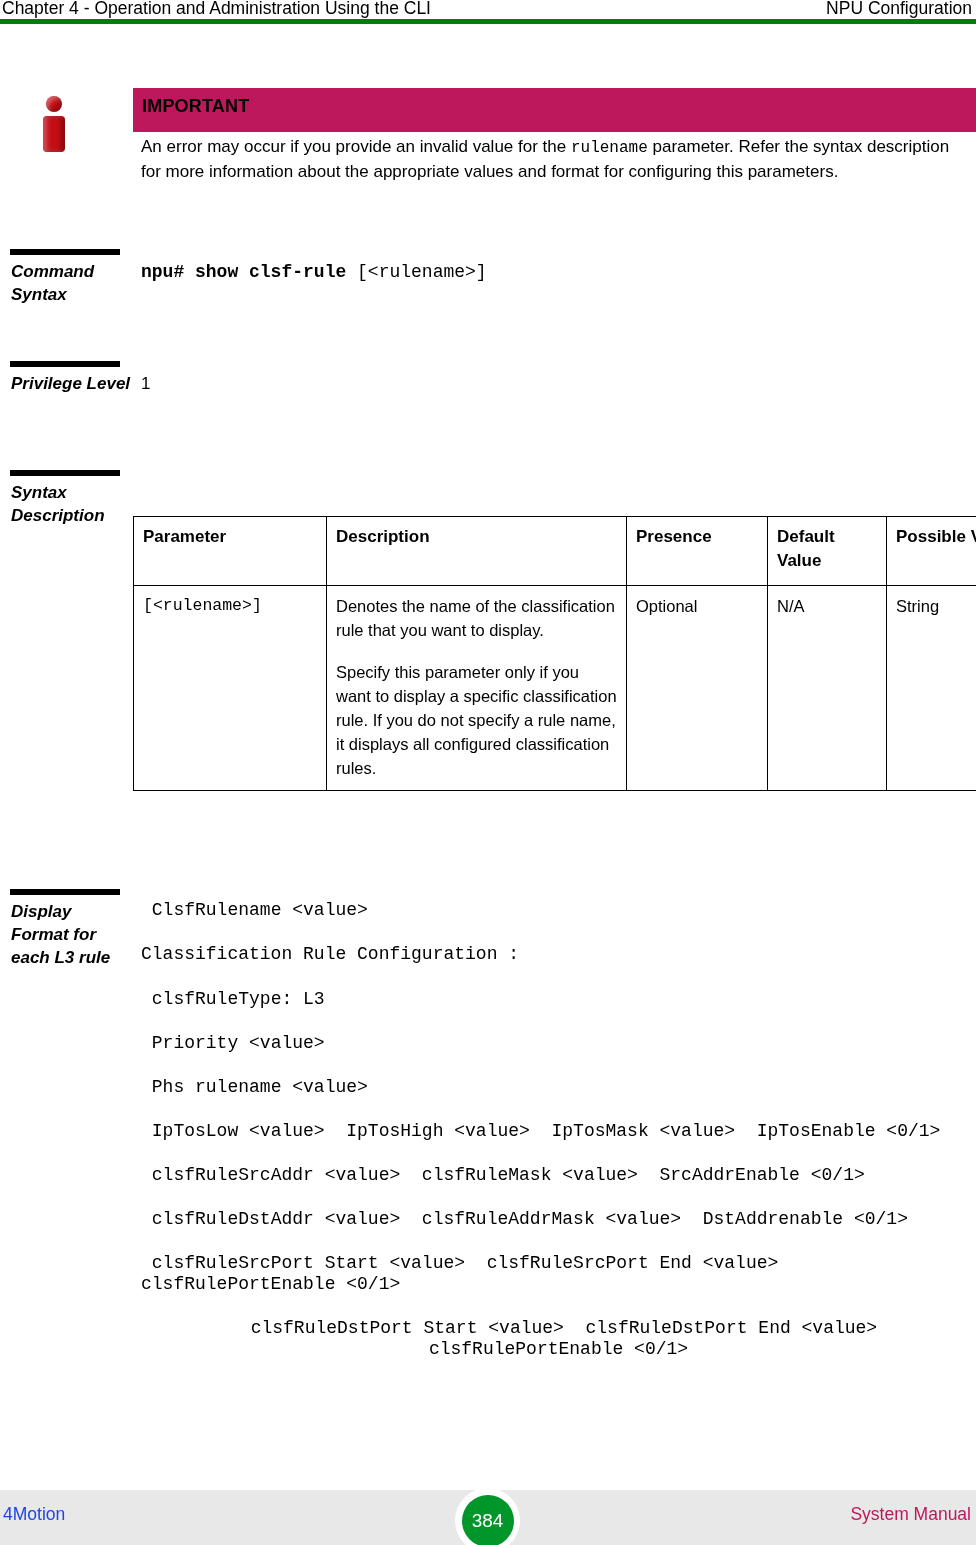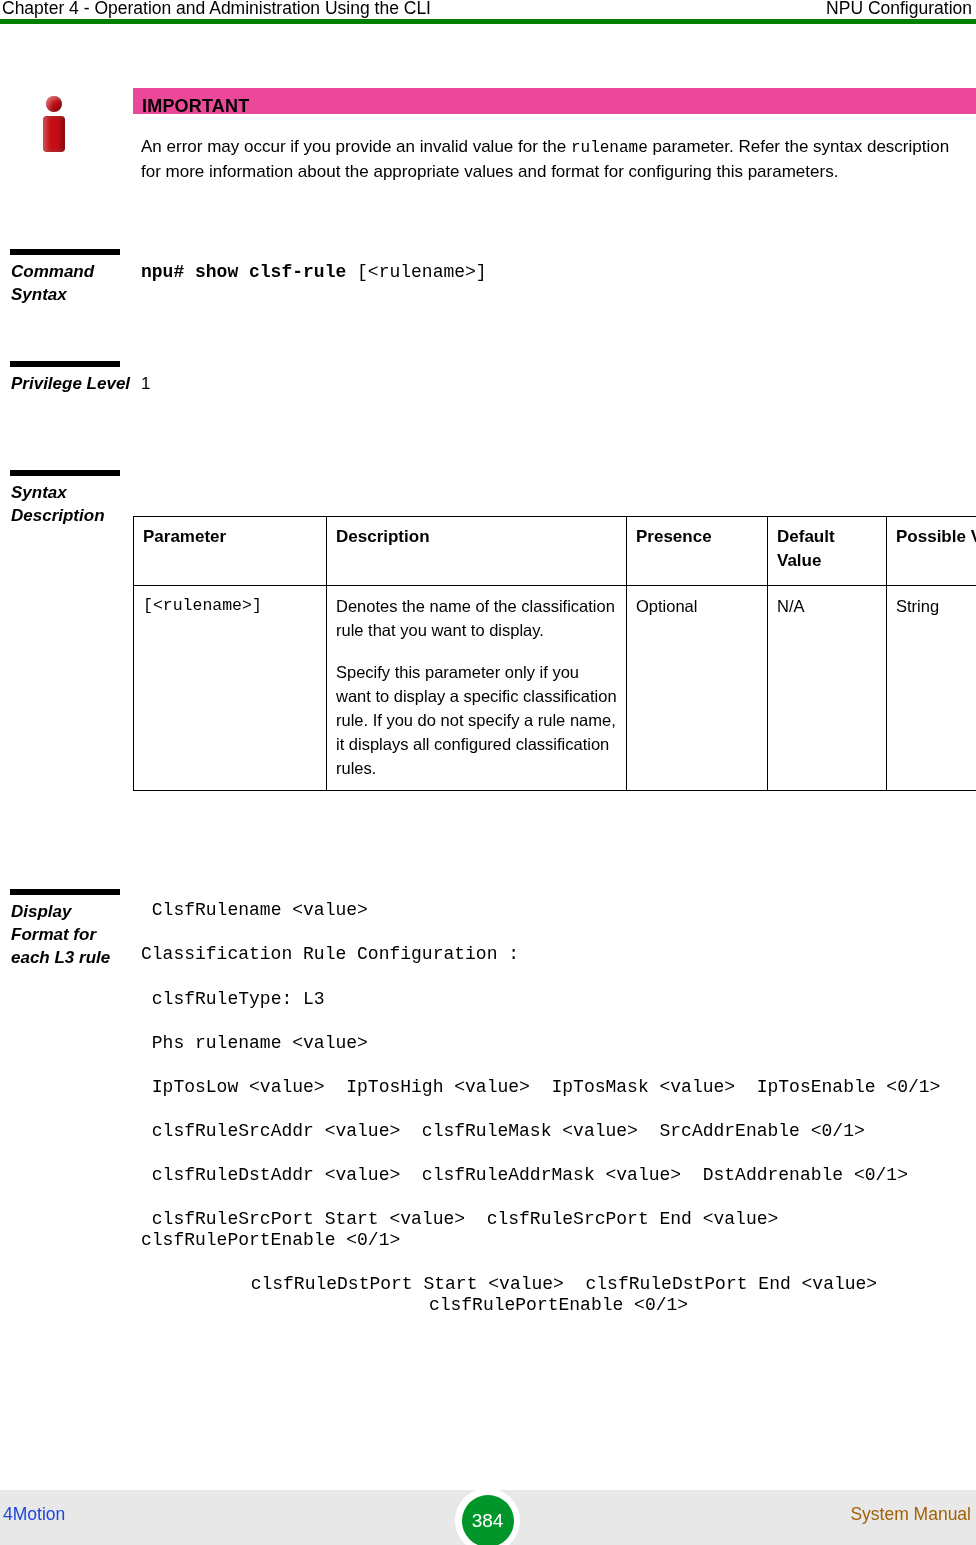--- a/index.html
+++ b/index.html
@@ -81,22 +81,22 @@
     height: 36px;
     border-radius: 4px;
     background: #c40d14;
     box-shadow: inset -4px 0 5px rgba(0,0,0,0.3), inset 4px 0 5px rgba(255,255,255,0.28);
   }
   .callout-bar {
     position: absolute;
     left: 133px;
     top: 0;
     width: 843px;
-    height: 26px;
-    background: #ec4899;
+    height: 44px;
+    background: #be185d;
   }
   .callout-bar-label {
     position: absolute;
     left: 9px;
     top: 8px;
     font-size: 18px;
     font-weight: bold;
     letter-spacing: 0.2px;
   }
   .callout-body {
@@ -222,21 +222,21 @@
     left: 3px;
     top: 14px;
     font-size: 17.5px;
     color: #1f46e0;
   }
   .footer-right {
     position: absolute;
     right: 5px;
     top: 14px;
     font-size: 17.5px;
-    color: #a16207;
+    color: #be185d;
   }
   .footer-badge {
     position: absolute;
     left: 455px;
     top: -2px;
     width: 65px;
     height: 65px;
     border-radius: 50%;
     background: #ffffff;
     display: flex;
@@ -322,20 +322,21 @@
   </tbody>
 </table>
 
 <div class="block display-block">
   <div class="block-rule"></div>
   <div class="block-label">Display Format for each L3 rule</div>
   <div class="display-lines" style="top:11px;">
     <div class="dl"> ClsfRulename &lt;value&gt;</div>
     <div class="dl first">Classification Rule Configuration :</div>
     <div class="dl"> clsfRuleType: L3</div>
+    <div class="dl"> Priority &lt;value&gt;</div>
     <div class="dl"> Phs rulename &lt;value&gt;</div>
     <div class="dl"> IpTosLow &lt;value&gt;  IpTosHigh &lt;value&gt;  IpTosMask &lt;value&gt;  IpTosEnable &lt;0/1&gt;</div>
     <div class="dl"> clsfRuleSrcAddr &lt;value&gt;  clsfRuleMask &lt;value&gt;  SrcAddrEnable &lt;0/1&gt;</div>
     <div class="dl"> clsfRuleDstAddr &lt;value&gt;  clsfRuleAddrMask &lt;value&gt;  DstAddrenable &lt;0/1&gt;</div>
     <div class="dl"> clsfRuleSrcPort Start &lt;value&gt;  clsfRuleSrcPort End &lt;value&gt; clsfRulePortEnable &lt;0/1&gt;</div>
     <div class="dl last"> clsfRuleDstPort Start &lt;value&gt;  clsfRuleDstPort End &lt;value&gt; clsfRulePortEnable &lt;0/1&gt;</div>
   </div>
 </div>
 
 <div class="page-footer">

